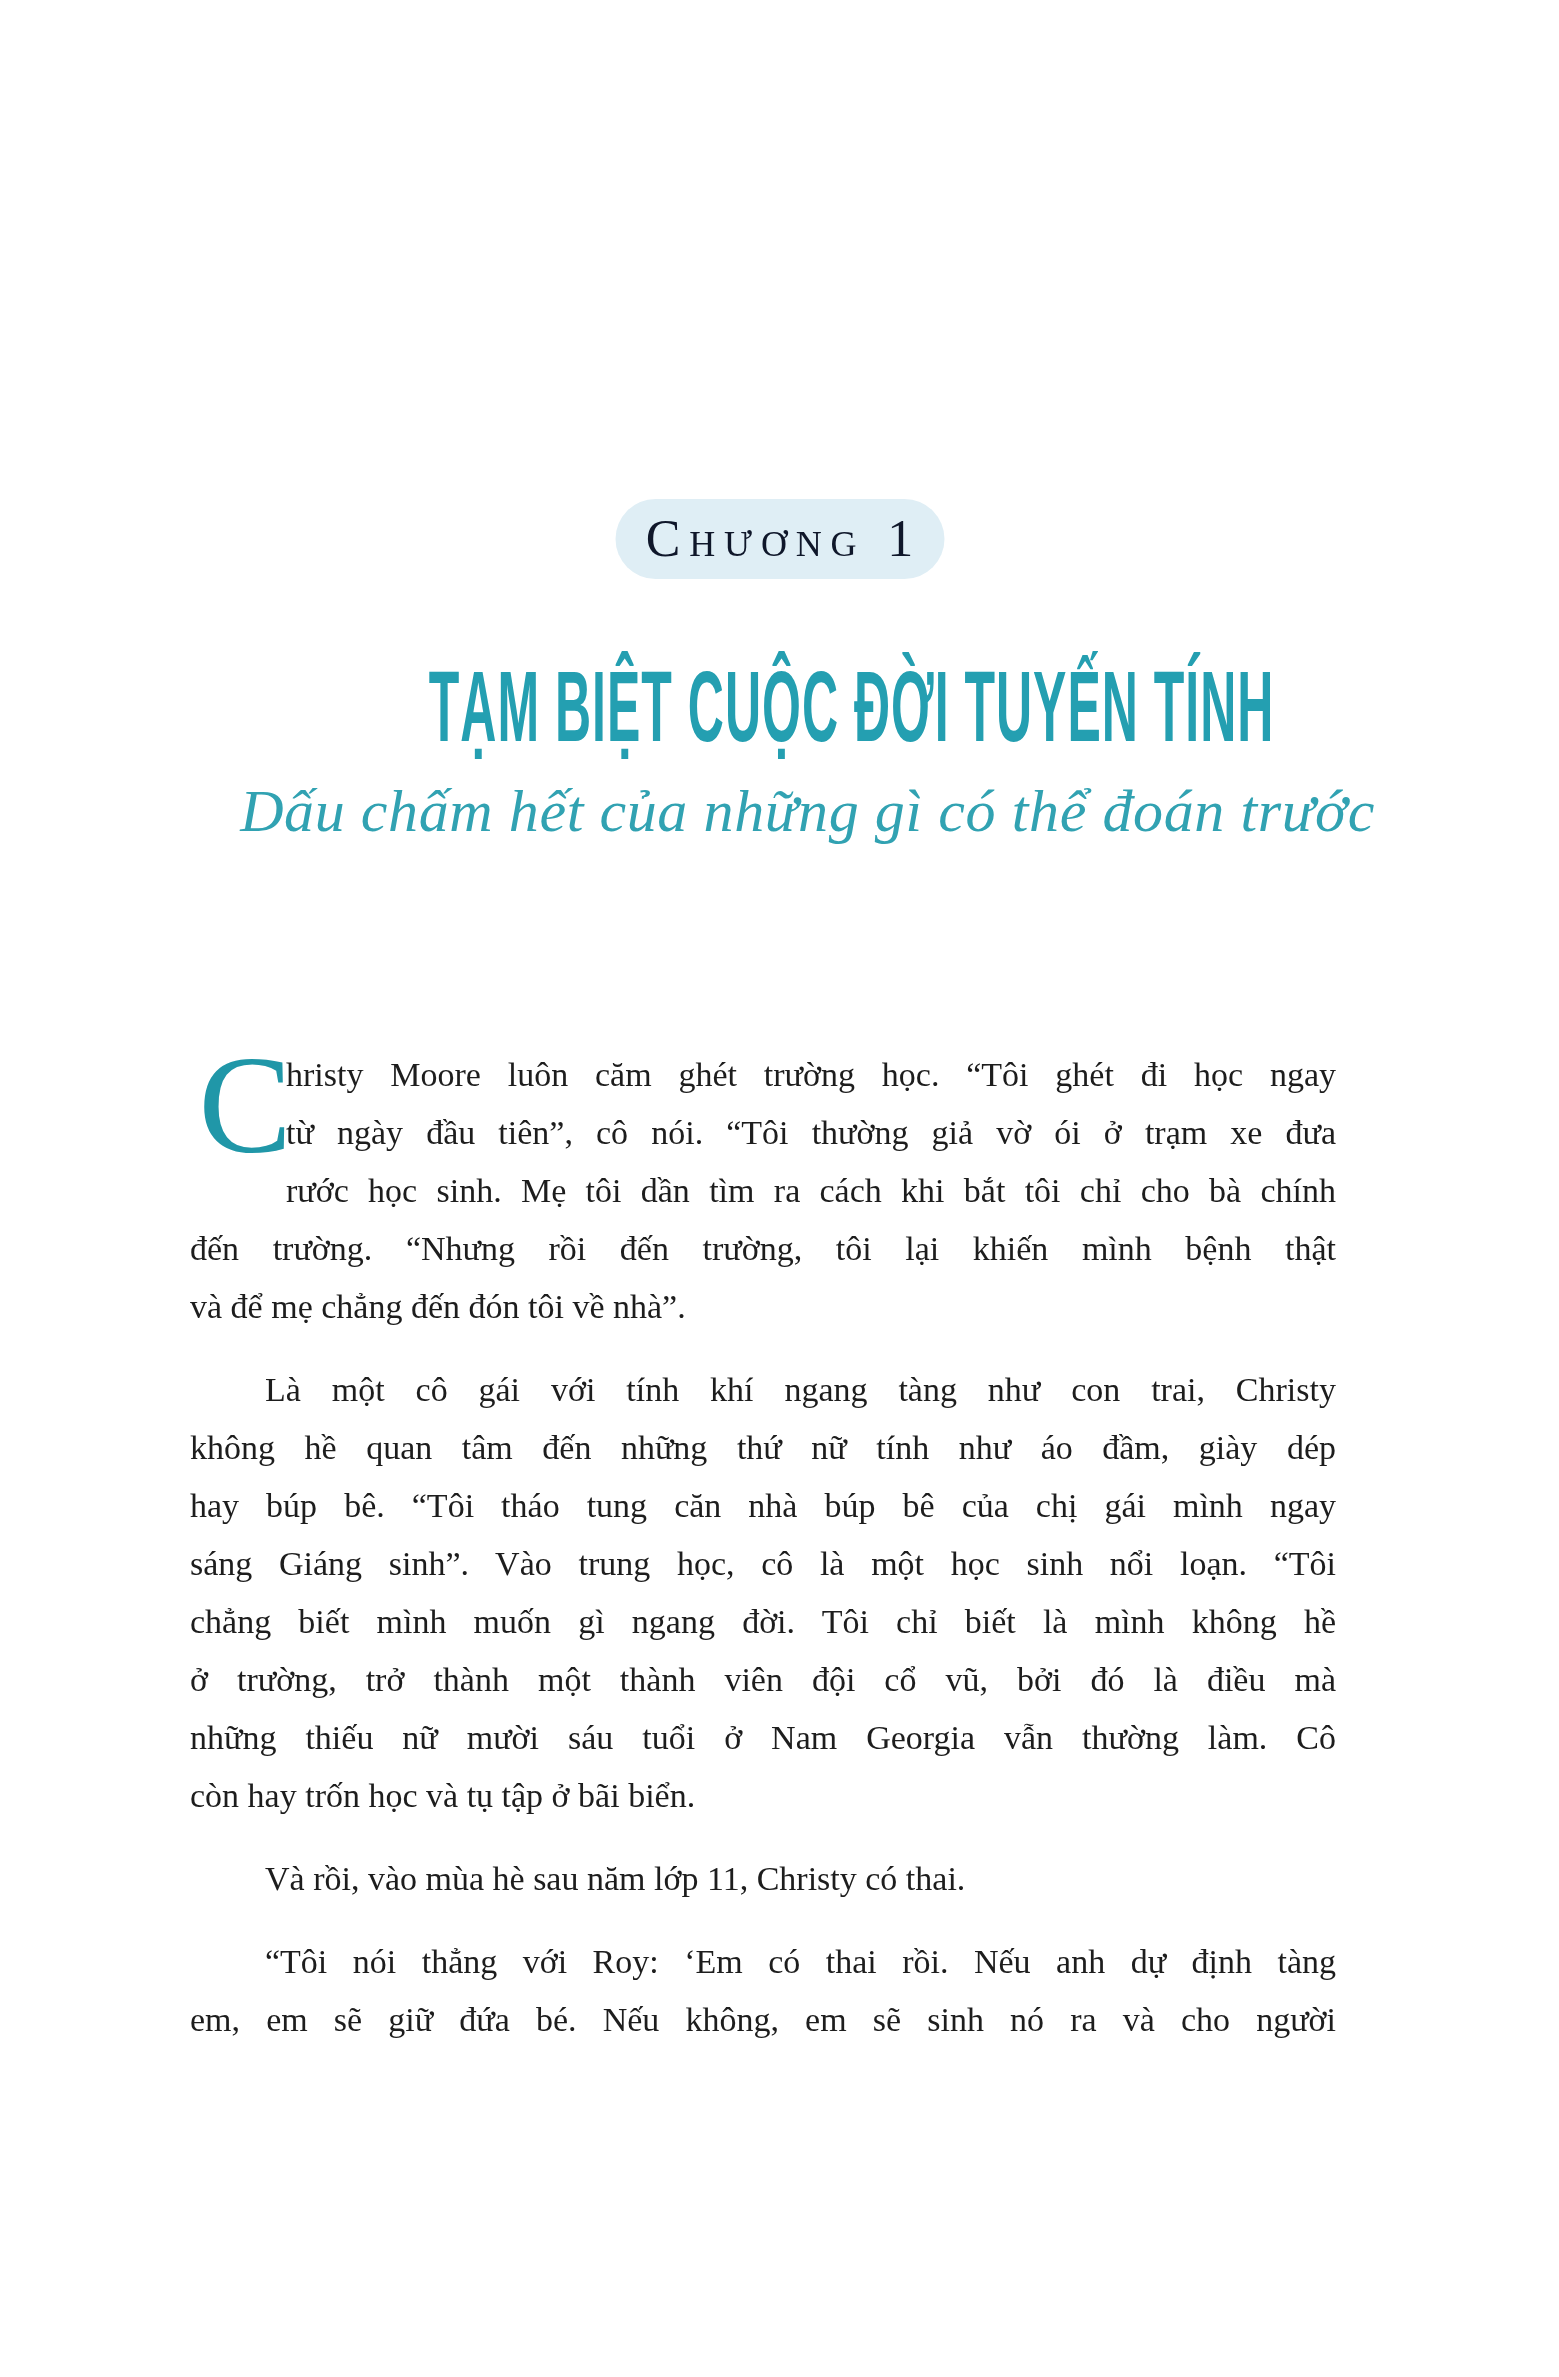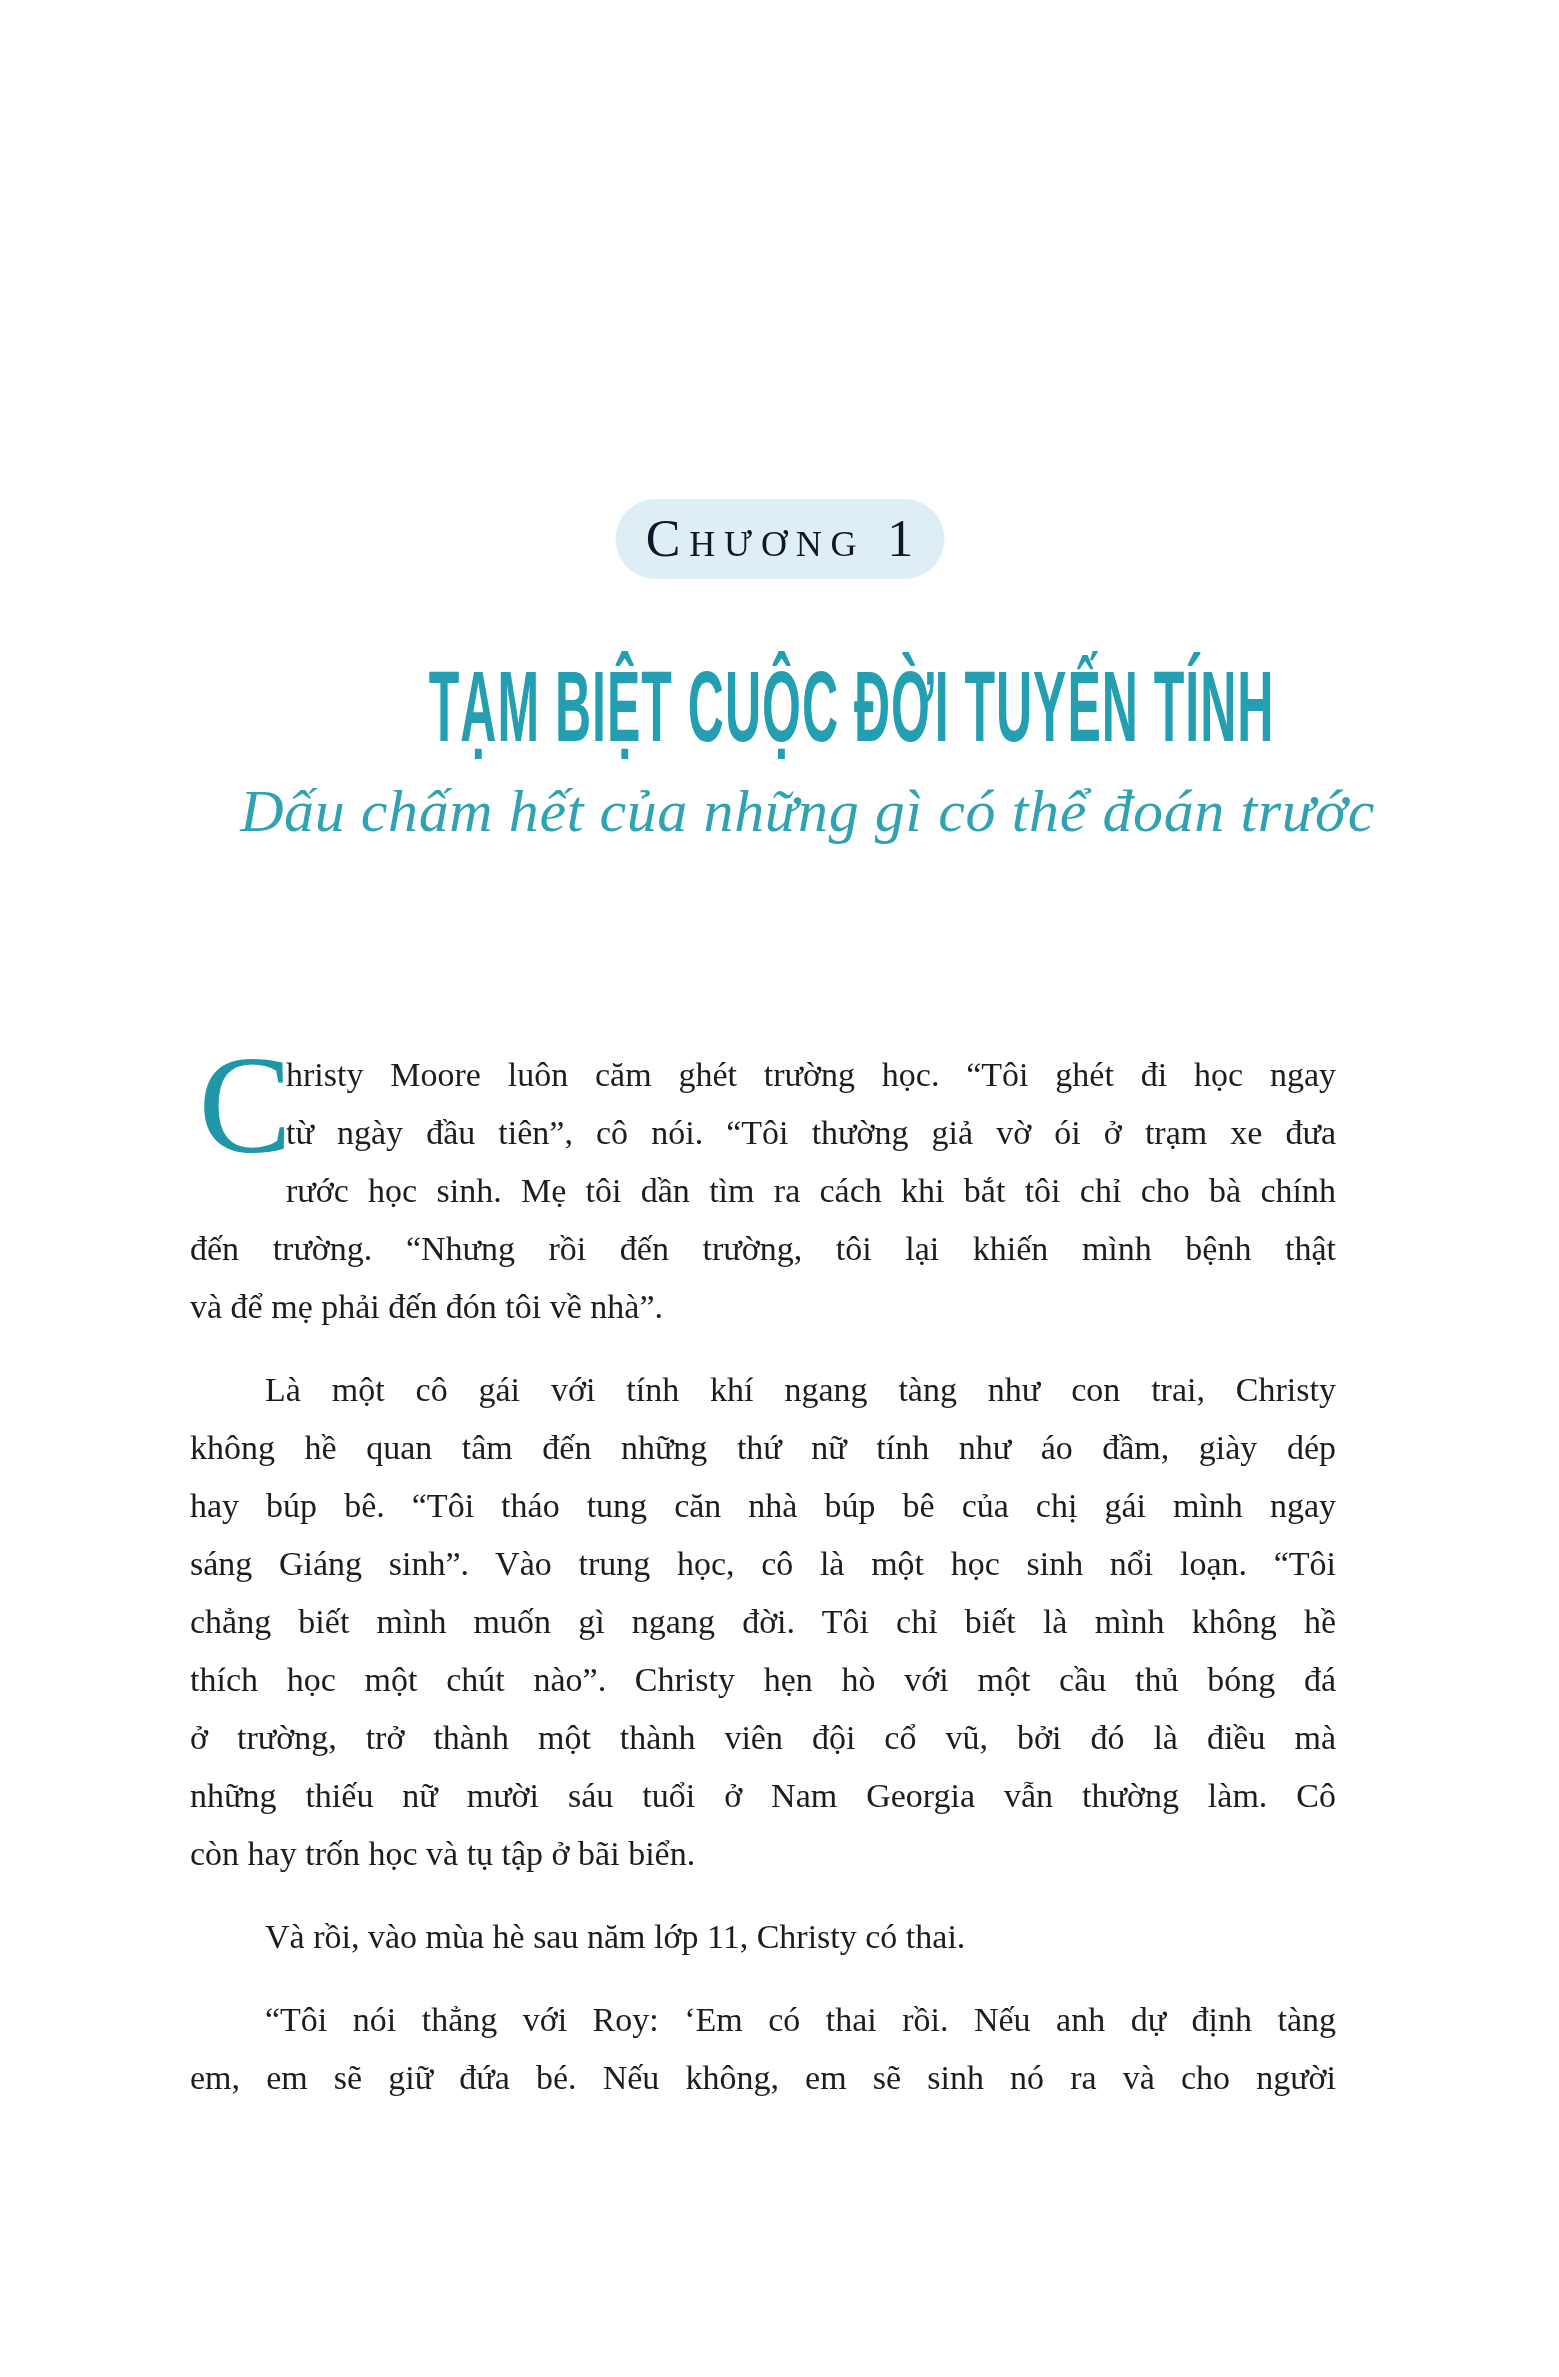--- a/index.html
+++ b/index.html
@@ -122,29 +122,28 @@
 
   <div class="subtitle">Dấu chấm hết của những gì có thể đoán trước</div>
 
   <div class="body-text" id="body-text">
       <div class="paragraph">
         <span class="dropcap">C</span>
         <div class="line fill">hristy Moore luôn căm ghét trường học. “Tôi ghét đi học ngay</div>
         <div class="line fill">từ ngày đầu tiên”, cô nói. “Tôi thường giả vờ ói ở trạm xe đưa</div>
         <div class="line fill">rước học sinh. Mẹ tôi dần tìm ra cách khi bắt tôi chỉ cho bà chính</div>
         <div class="line fill">đến trường. “Nhưng rồi đến trường, tôi lại khiến mình bệnh thật</div>
-        <div class="line">và để mẹ phải đến đón tôi về nhà”.</div>
+        <div class="line">và để mẹ chẳng đến đón tôi về nhà”.</div>
       </div>
       <div class="paragraph">
         <div class="line fill indent">Là một cô gái với tính khí ngang tàng như con trai, Christy</div>
         <div class="line fill">không hề quan tâm đến những thứ nữ tính như áo đầm, giày dép</div>
         <div class="line fill">hay búp bê. “Tôi tháo tung căn nhà búp bê của chị gái mình ngay</div>
         <div class="line fill">sáng Giáng sinh”. Vào trung học, cô là một học sinh nổi loạn. “Tôi</div>
         <div class="line fill">chẳng biết mình muốn gì ngang đời. Tôi chỉ biết là mình không hề</div>
-        <div class="line fill">thích học một chút nào”. Christy hẹn hò với một cầu thủ bóng đá</div>
         <div class="line fill">ở trường, trở thành một thành viên đội cổ vũ, bởi đó là điều mà</div>
         <div class="line fill">những thiếu nữ mười sáu tuổi ở Nam Georgia vẫn thường làm. Cô</div>
         <div class="line">còn hay trốn học và tụ tập ở bãi biển.</div>
       </div>
       <div class="paragraph">
         <div class="line indent">Và rồi, vào mùa hè sau năm lớp 11, Christy có thai.</div>
       </div>
       <div class="paragraph">
         <div class="line fill indent">“Tôi nói thẳng với Roy: ‘Em có thai rồi. Nếu anh dự định tàng</div>
         <div class="line fill">em, em sẽ giữ đứa bé. Nếu không, em sẽ sinh nó ra và cho người</div>

